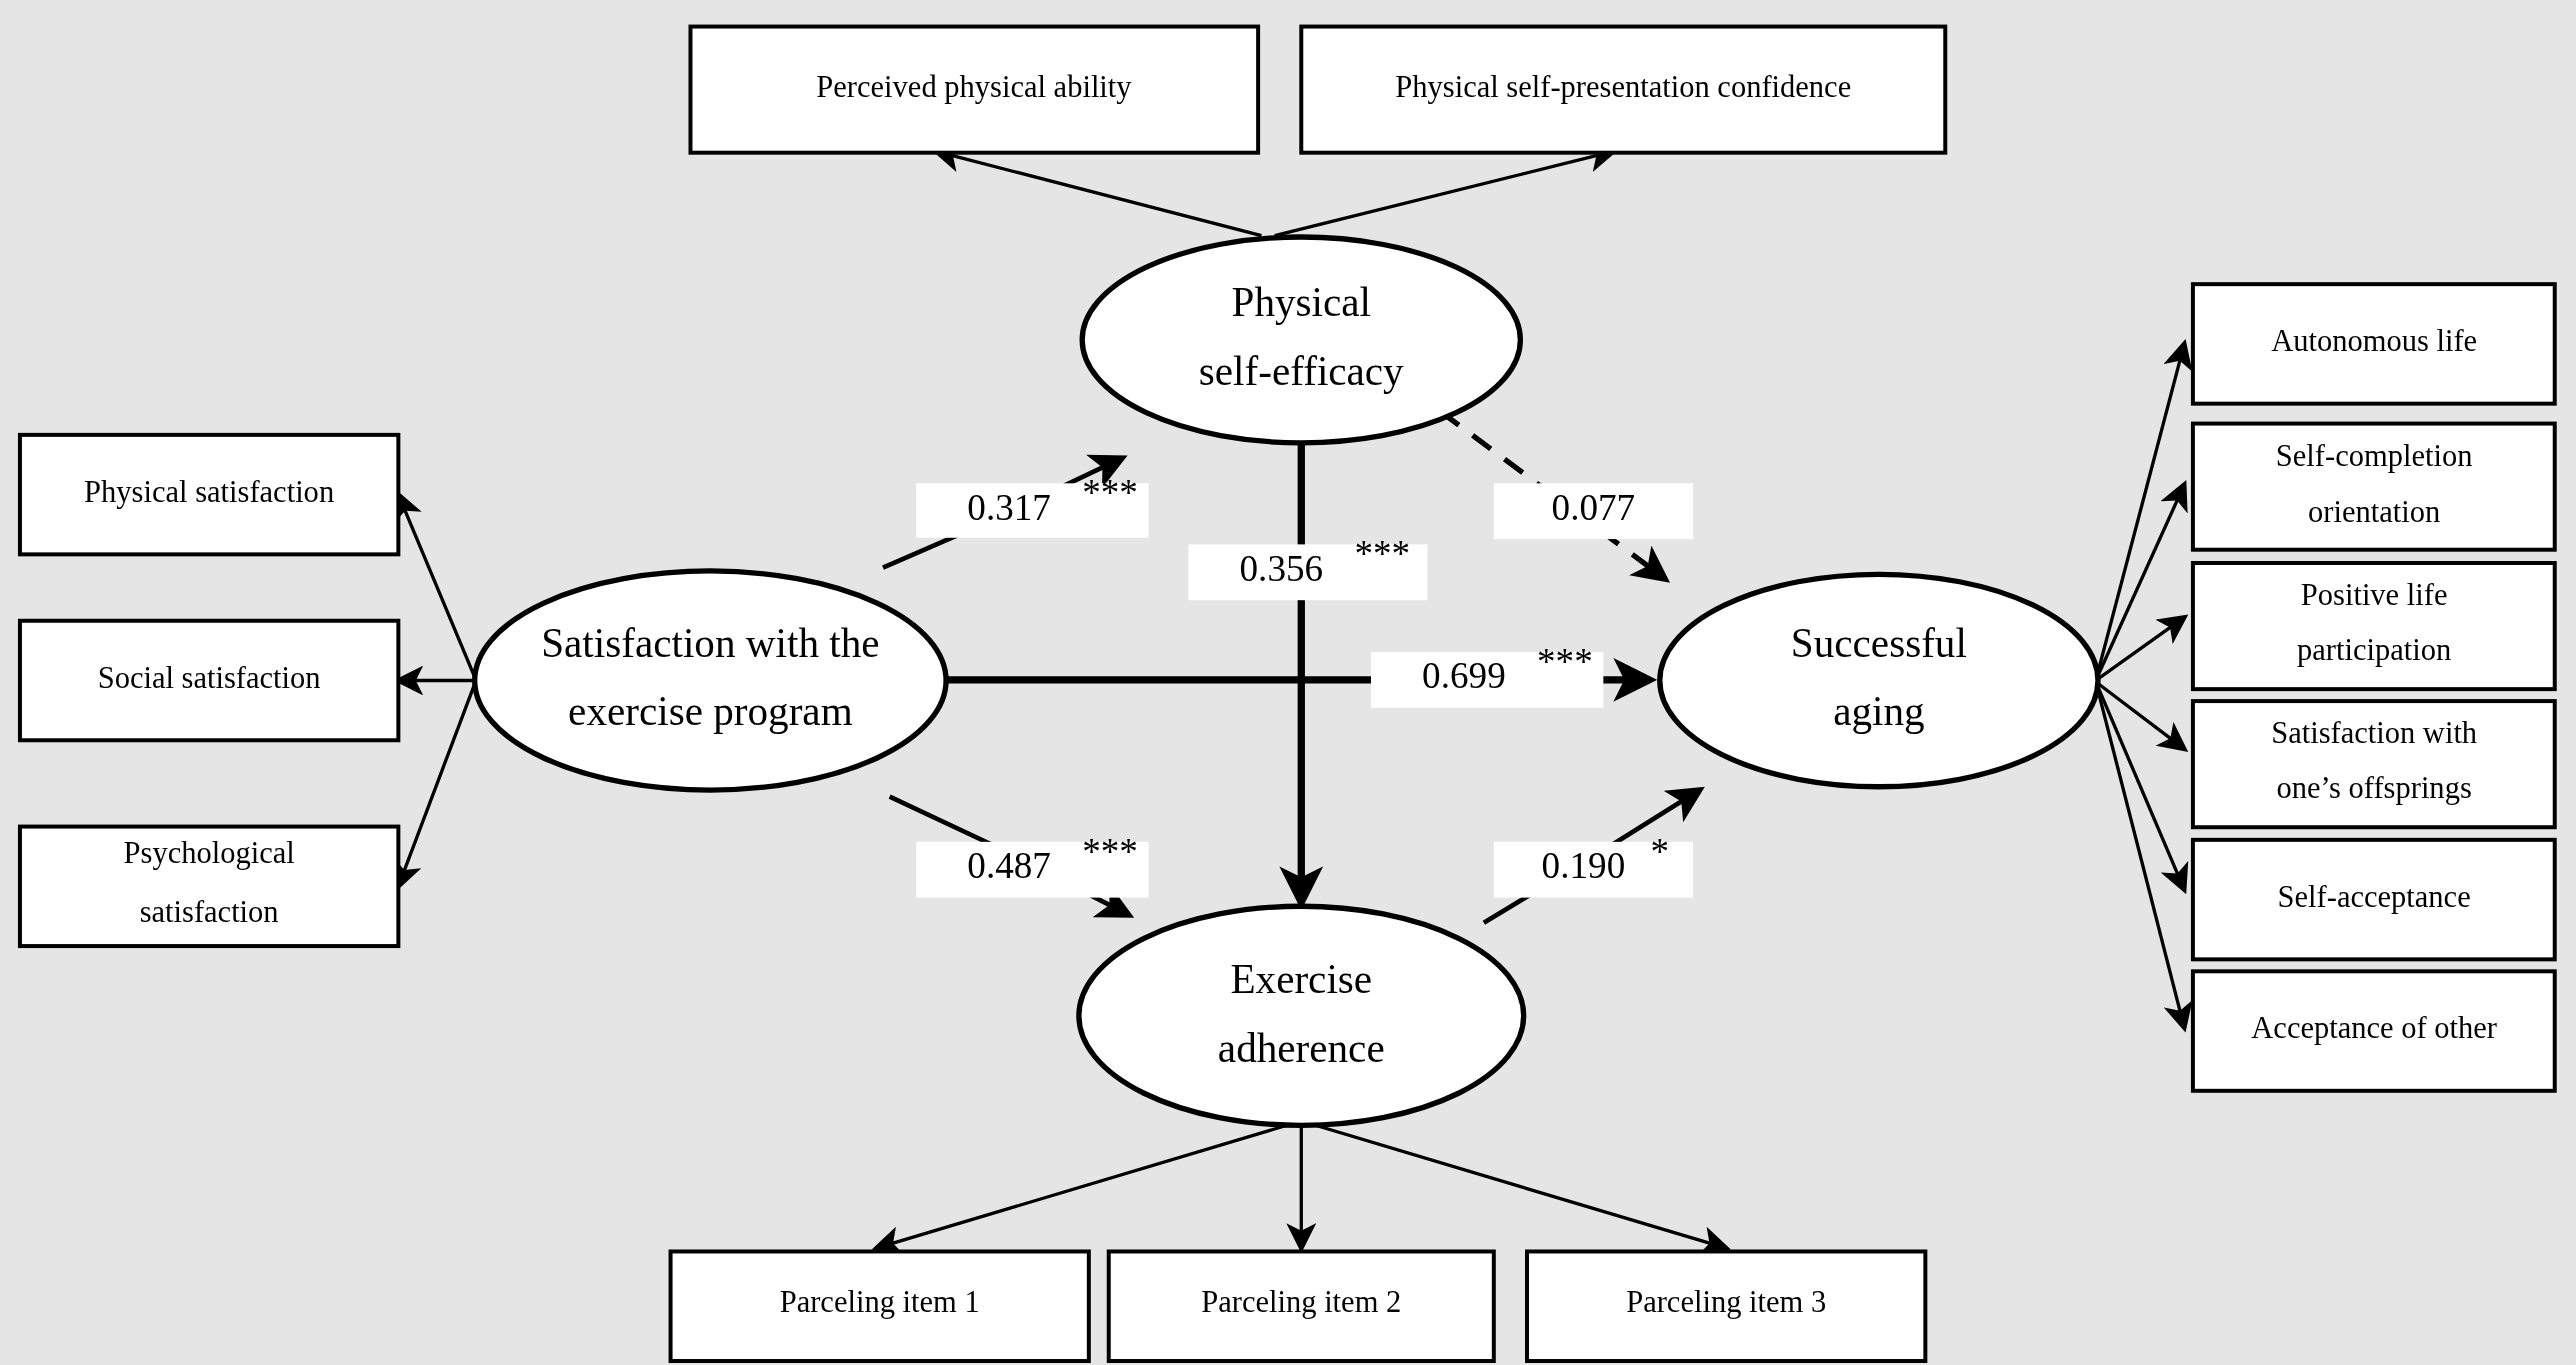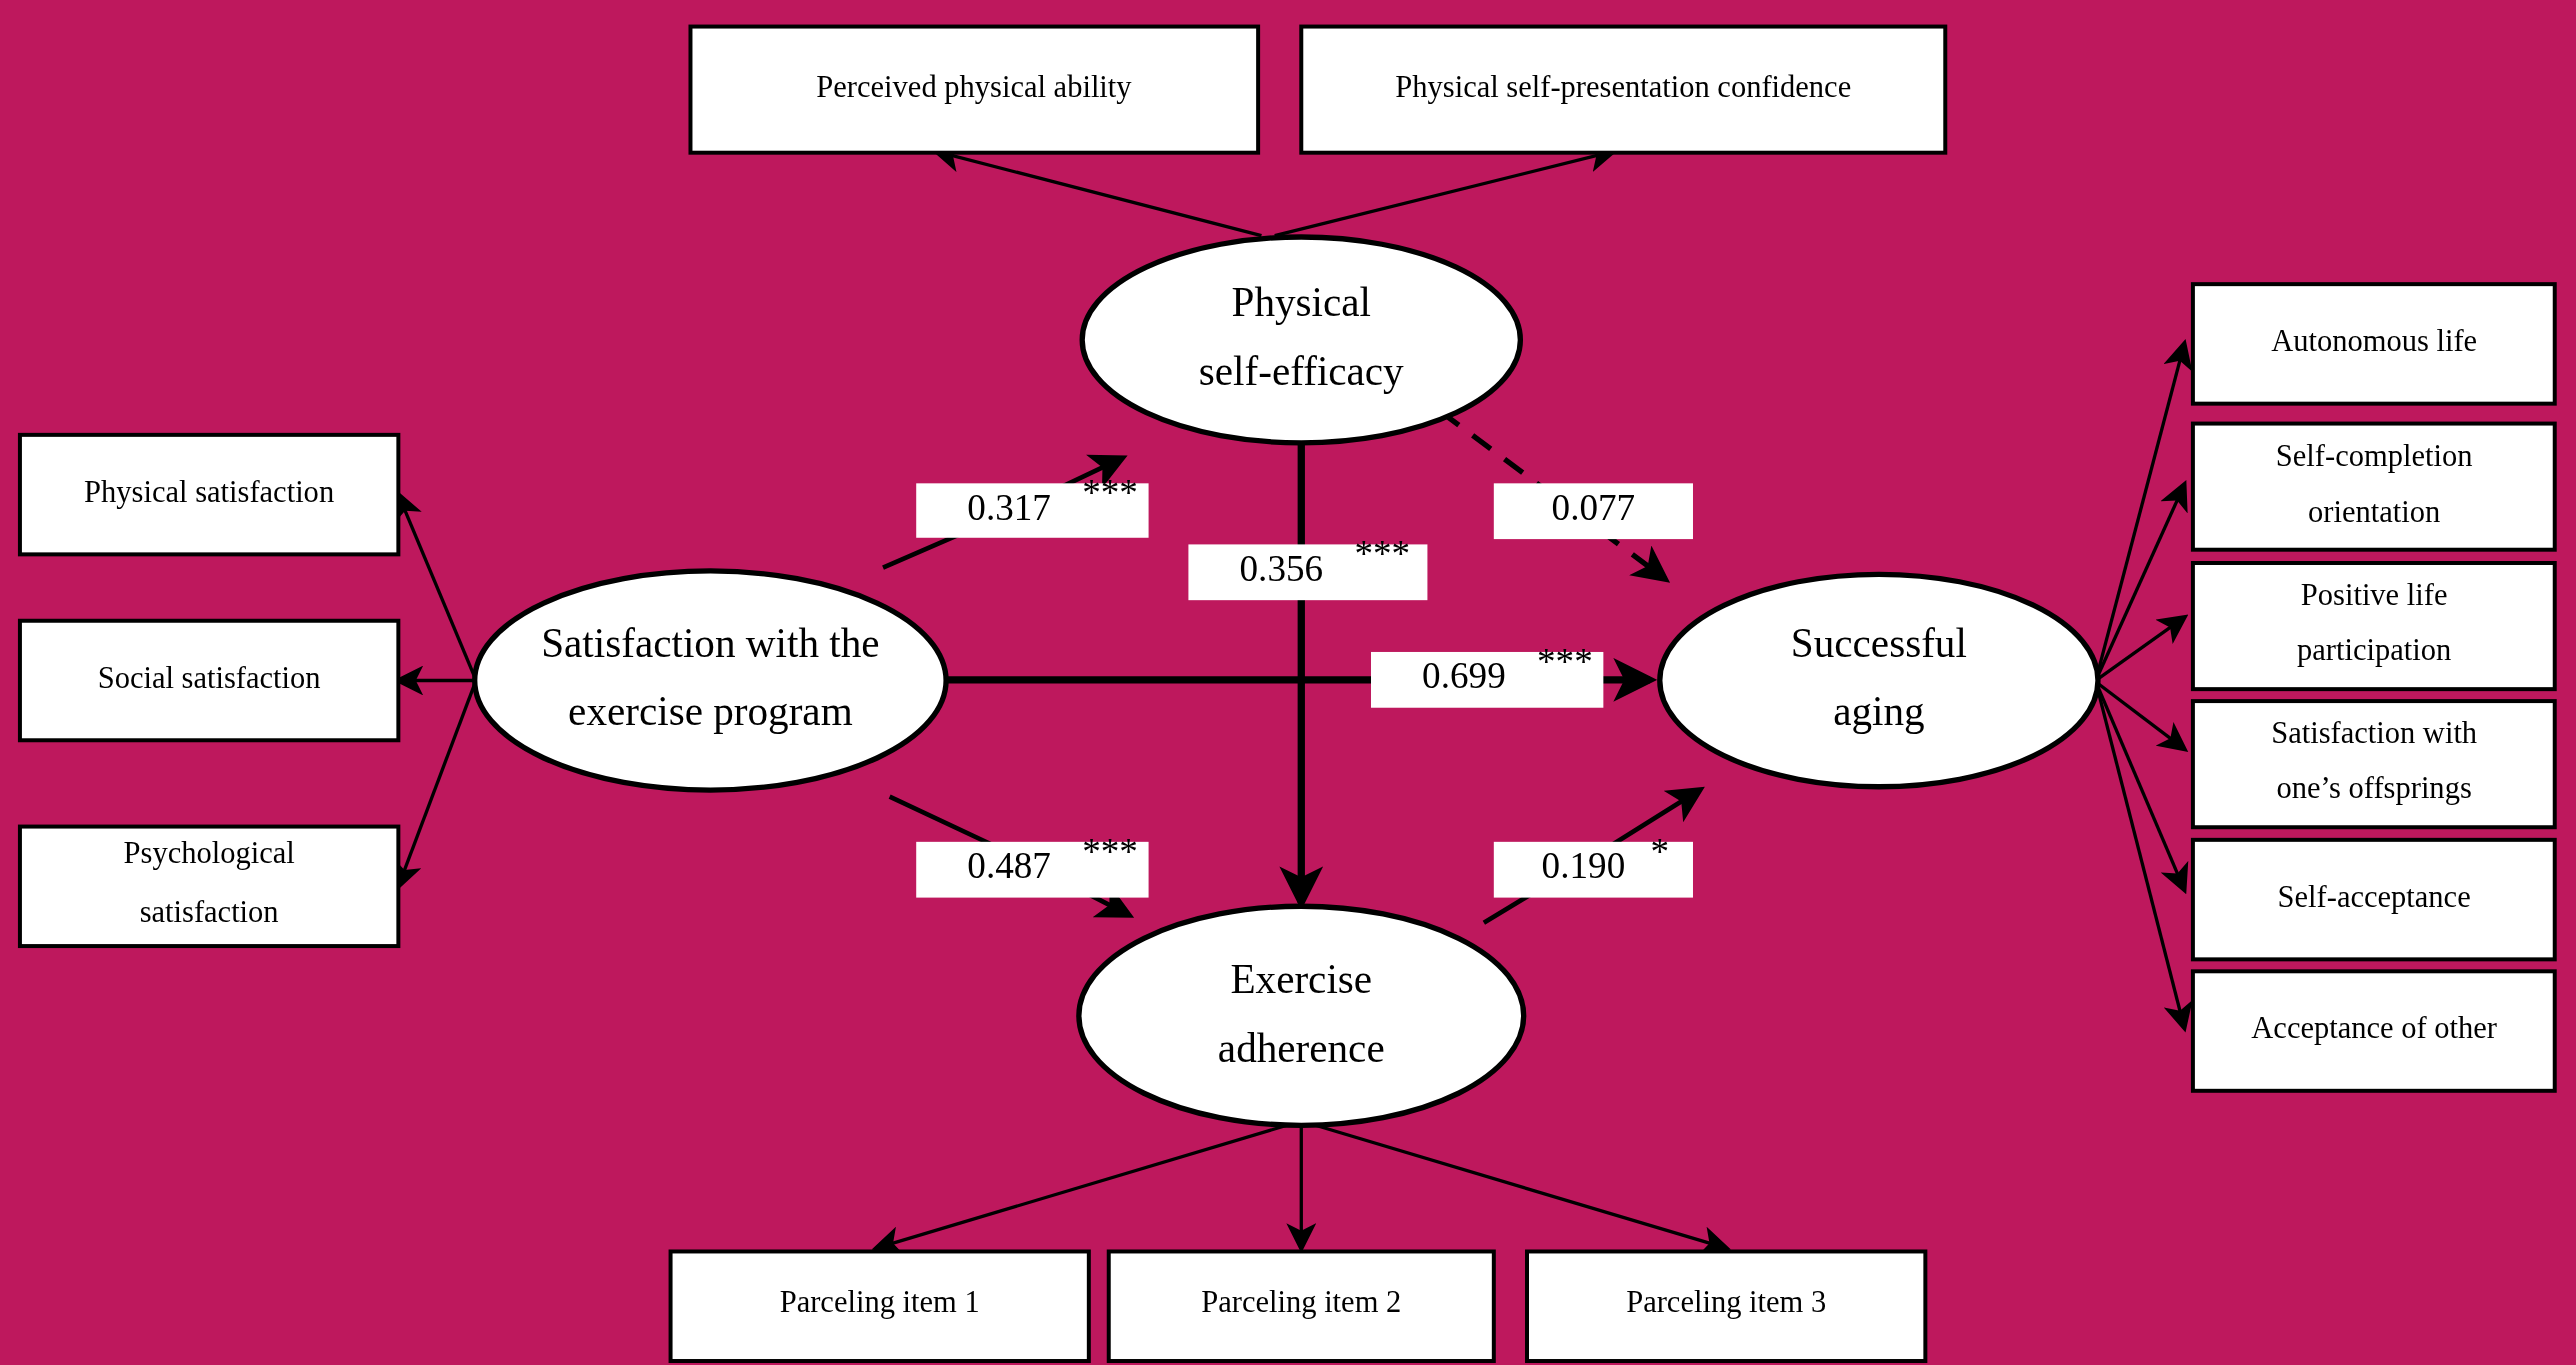--- a/index.html
+++ b/index.html
@@ -10,21 +10,21 @@
   body {
     width: 2576px;
     height: 1365px;
     font-family: "Liberation Serif", "DejaVu Serif", serif;
     overflow: hidden;
   }
   #diagram-root {
     position: relative;
     width: 2576px;
     height: 1365px;
-    background: #be185d;
+    background: #e5e5e5;
   }
   svg.sem-canvas {
     position: absolute;
     top: 0;
     left: 0;
     width: 2576px;
     height: 1365px;
   }
   .box-rect {
     fill: #ffffff;

